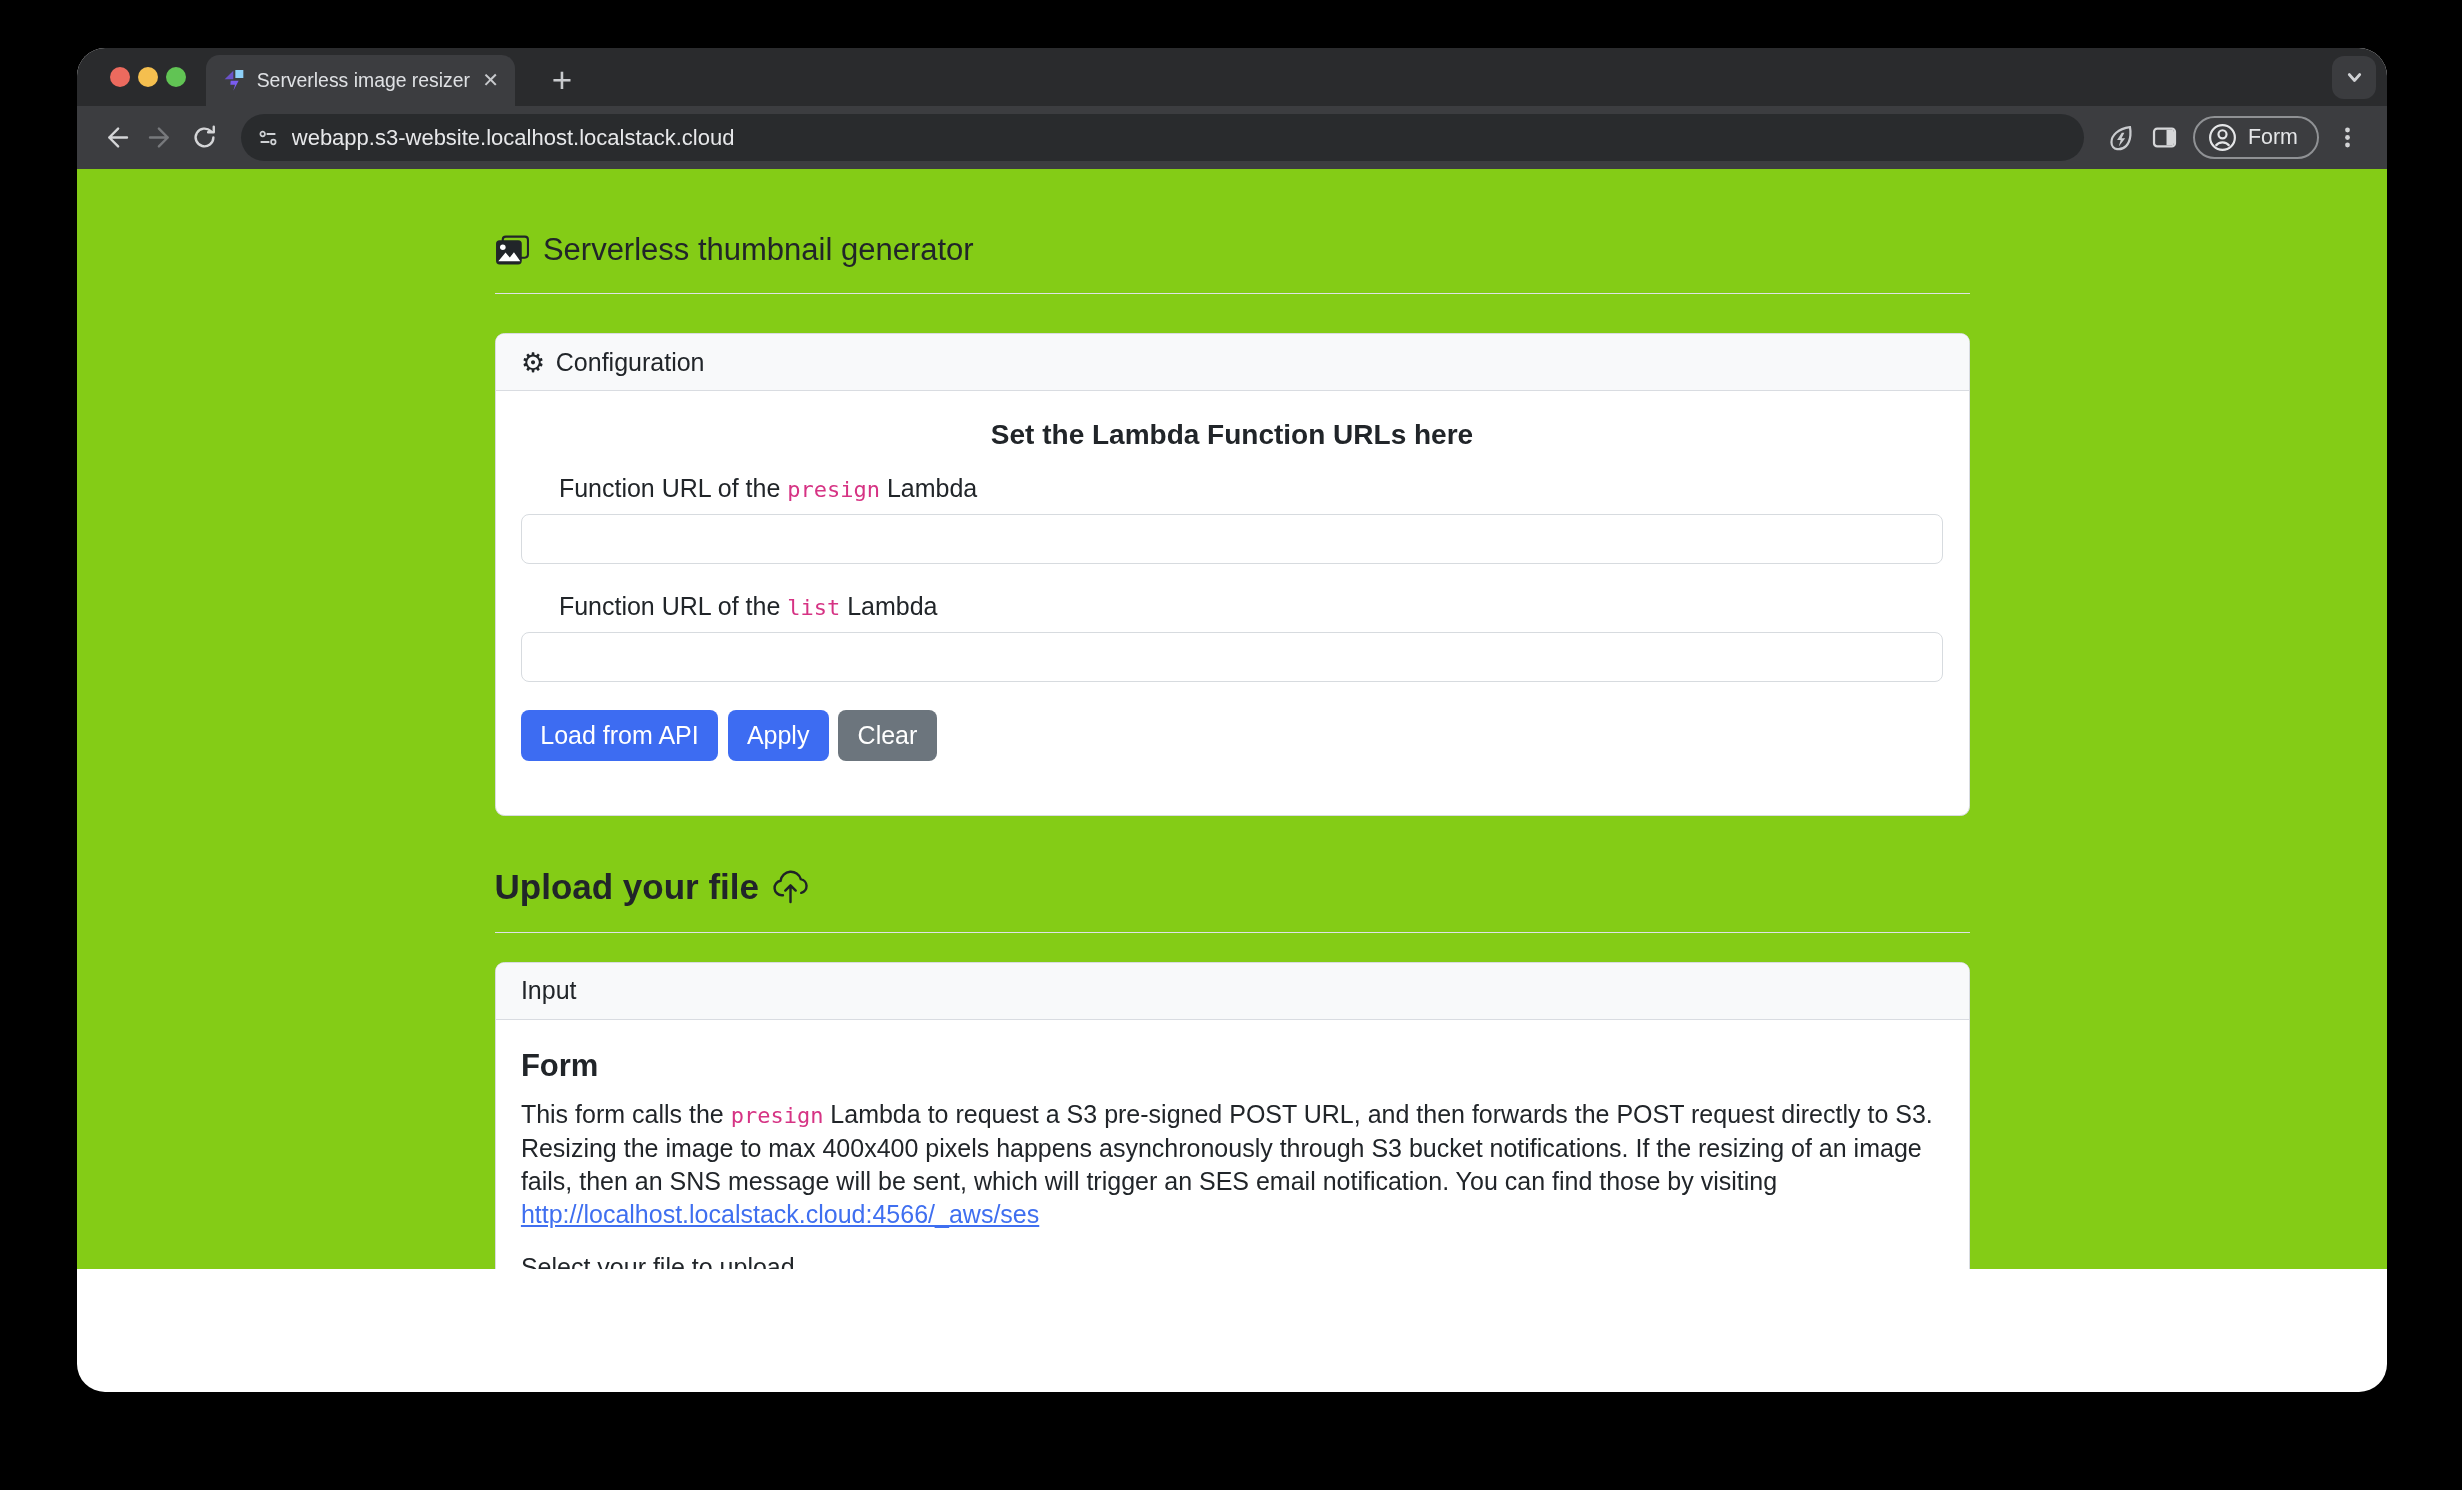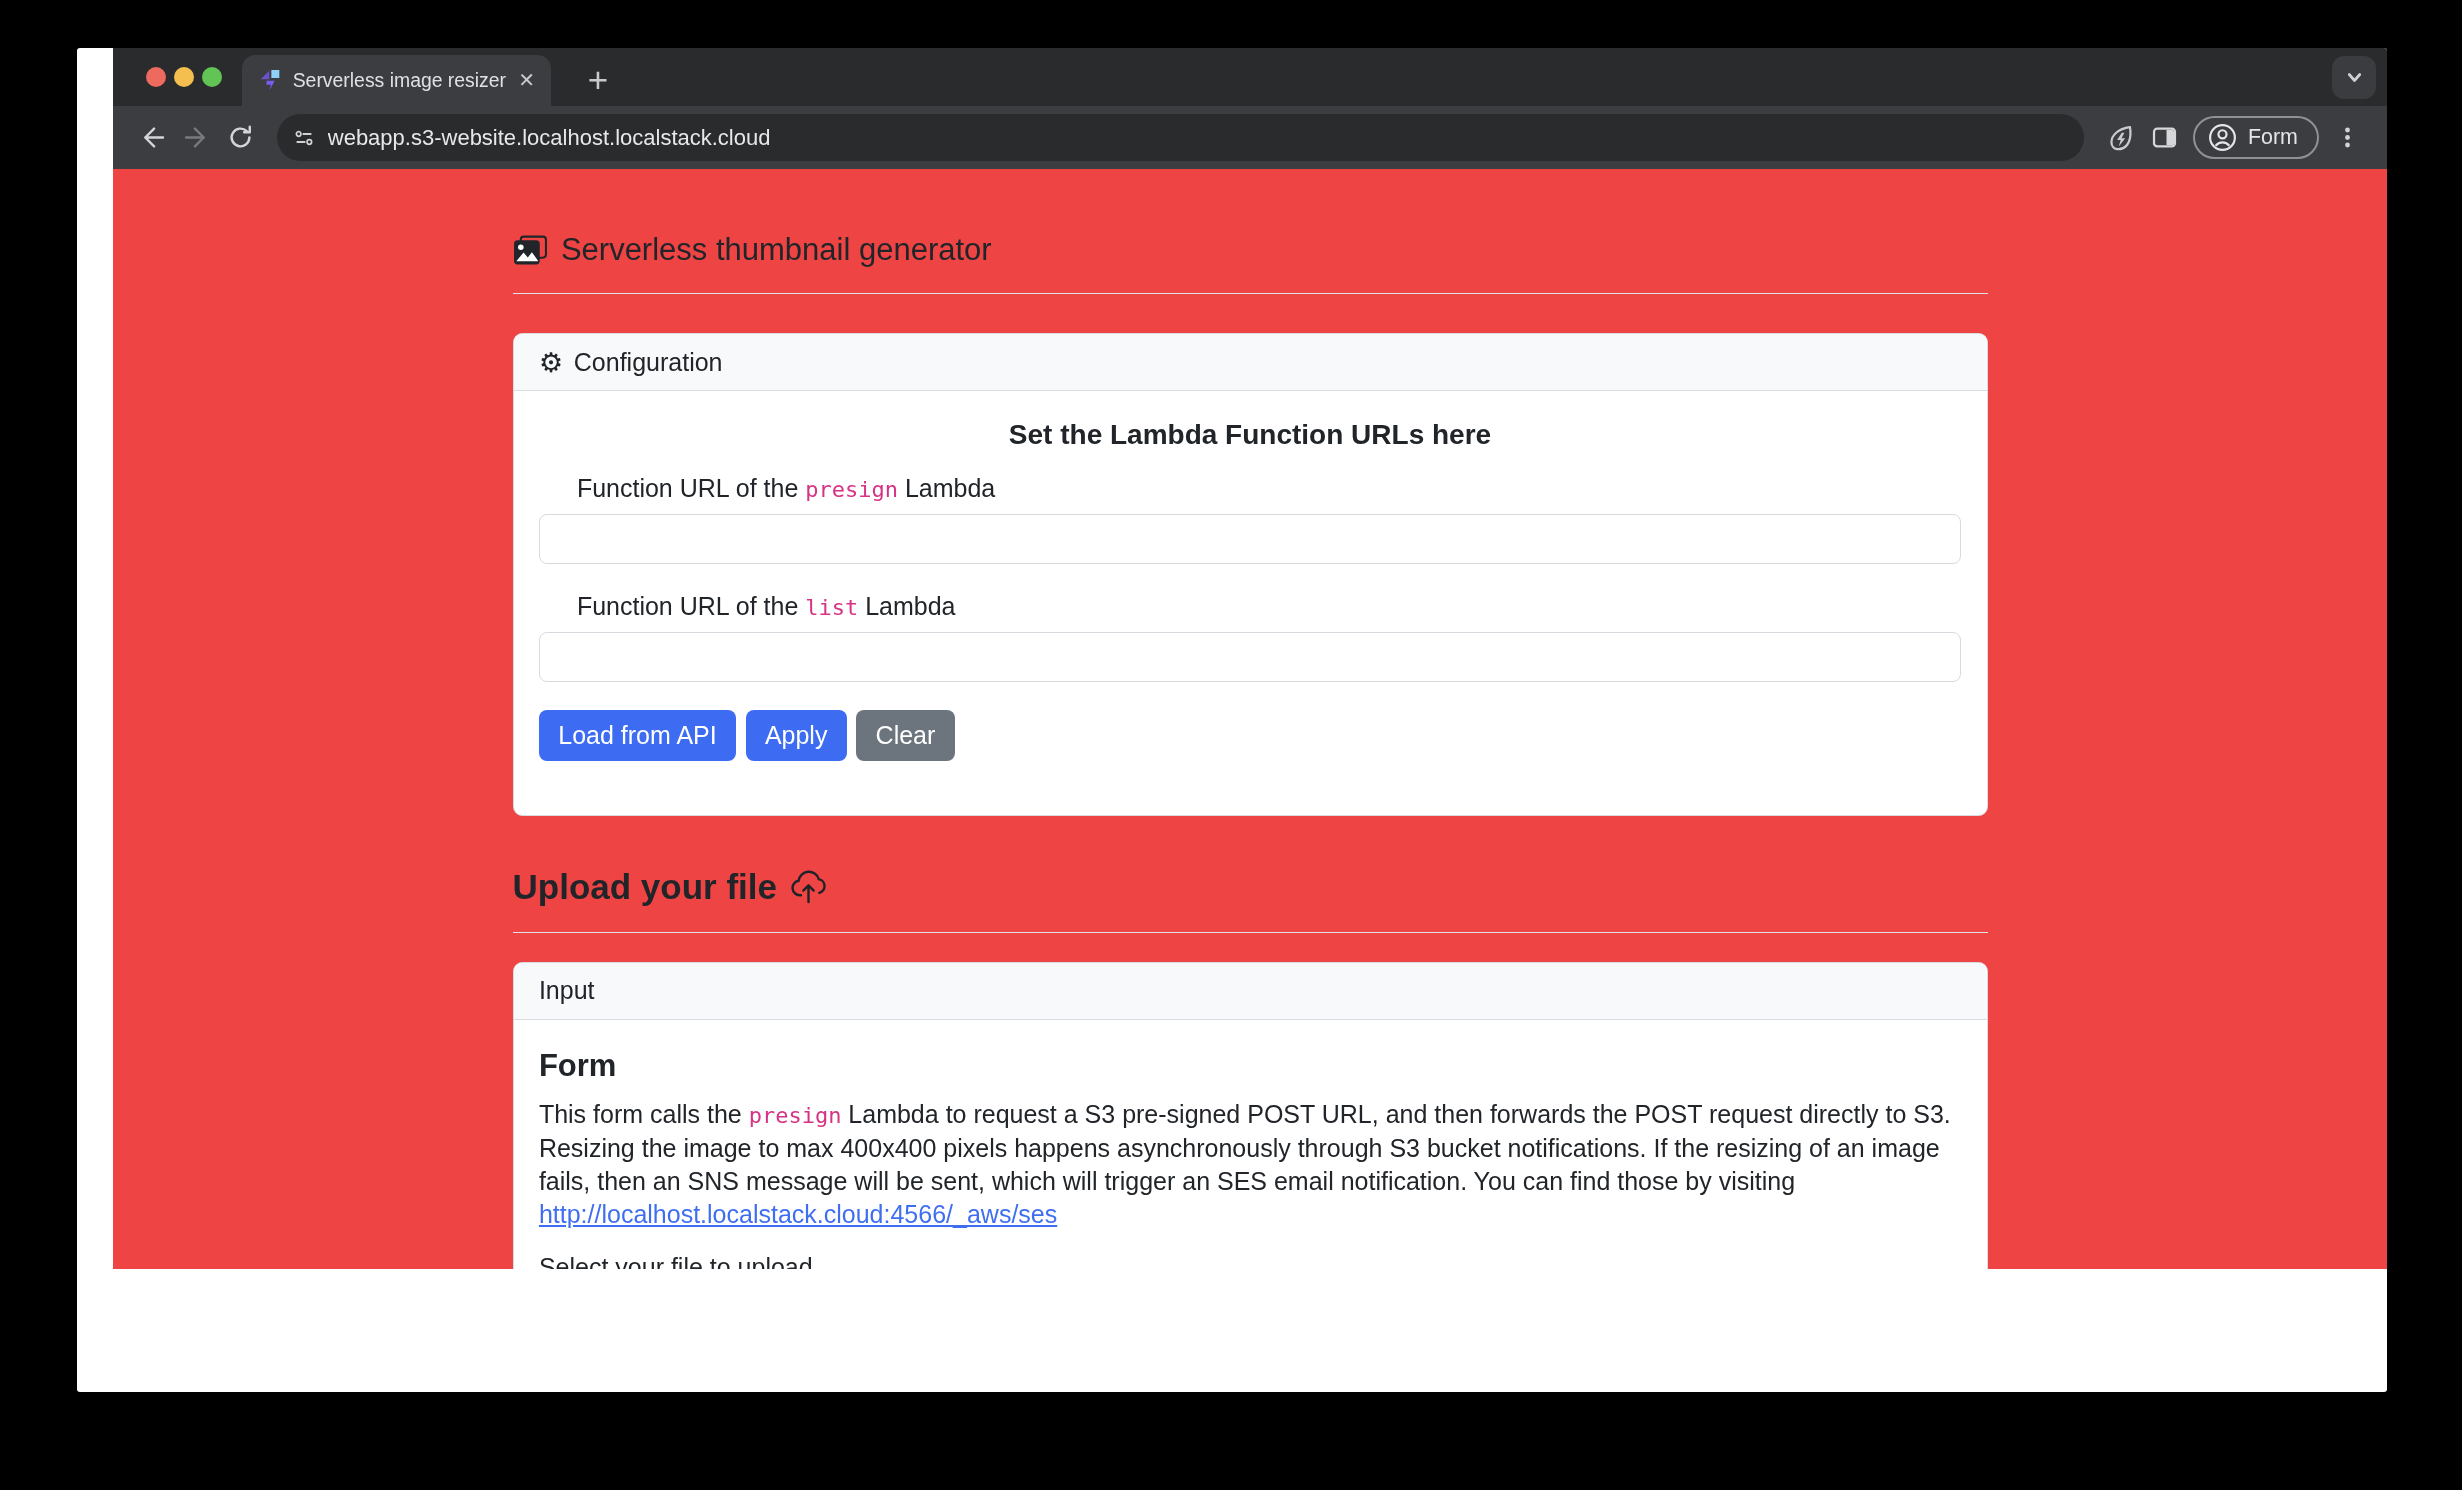--- a/index.html
+++ b/index.html
@@ -1,21 +1,21 @@
 <!DOCTYPE html>
 <html style="font-size:10.7px"><head>
 <meta charset="utf-8">
 <style>
   * { box-sizing: border-box; margin: 0; padding: 0; }
   html,body { width:2462px; height:1491px; background:#000; overflow:hidden;
               font-family:"Liberation Sans", sans-serif; }
 
   
   .window { position:absolute; left:77px; top:48px; width:2310px; height:1344px;
-            border-radius:3px; overflow:hidden; background:#fff;padding-left:36px; }
+            border-radius:28px; overflow:hidden; background:#fff; }
 
   
   .tabstrip { position:relative; height:58px; background:#2a2b2d; }
   .traffic { position:absolute; top:19px; left:33px; display:flex; gap:8px; }
   .light { width:20px; height:20px; border-radius:50%; }
   .tab { position:absolute; left:129px; top:6.7px; width:309px; height:51px;
          background:#3c3d40; border-radius:13.4px 13.4px 0 0; display:flex;
          align-items:center; padding:0 16px; gap:10.7px; }
   .tab-title { flex:1; color:#dfe1e4; font-size:19.4px; white-space:nowrap; overflow:hidden; }
   .tab-close { color:#c8cacd; font-size:20px; line-height:1; cursor:default; }
@@ -33,21 +33,21 @@
             justify-content:center; border-radius:50%; flex:0 0 auto; }
   .urlbar { flex:1; height:47px; margin:0 14.7px; background:#292b2d;
             border-radius:23.4px; display:flex; align-items:center;
             padding:0 9.4px 0 14.7px; gap:12px; min-width:0;text-align:center; }
   .url-text { color:#e7e8ea; font-size:22px; white-space:nowrap; overflow:hidden; }
   .guest { height:43px; border:2px solid #8f9194; border-radius:23px;
            display:flex; align-items:center; gap:9.4px; padding:0 19px 0 10.7px;
            color:#e4e5e7; font-size:21.4px; margin:0 6.7px; flex:0 0 auto; }
 
   
-  .content { height:1100px; background:#ef4444; overflow:hidden; color:#212529; }
+  .content { height:1100px; background:#84cc16; overflow:hidden; color:#212529; }
   .container { width:1475px; margin:0 auto; padding-top:63px; font-size:25px; }
 
   .page-title { display:flex; align-items:center; gap:13.4px; font-size:31px;
                 font-weight:500; }
   hr { border:none; border-top:1.3px solid #dfe2e6; margin:25.4px 0 0 0; }
 
   .card { border:1.3px solid #d9dce1; border-radius:9.4px; background:#fff; }
   .card-config { margin-top:39px; }
   .card-header { background:#f8f9fa; border-bottom:1.3px solid #d9dce1;
                  border-radius:8px 8px 0 0; padding:13.4px 25.4px; font-size:25px;

